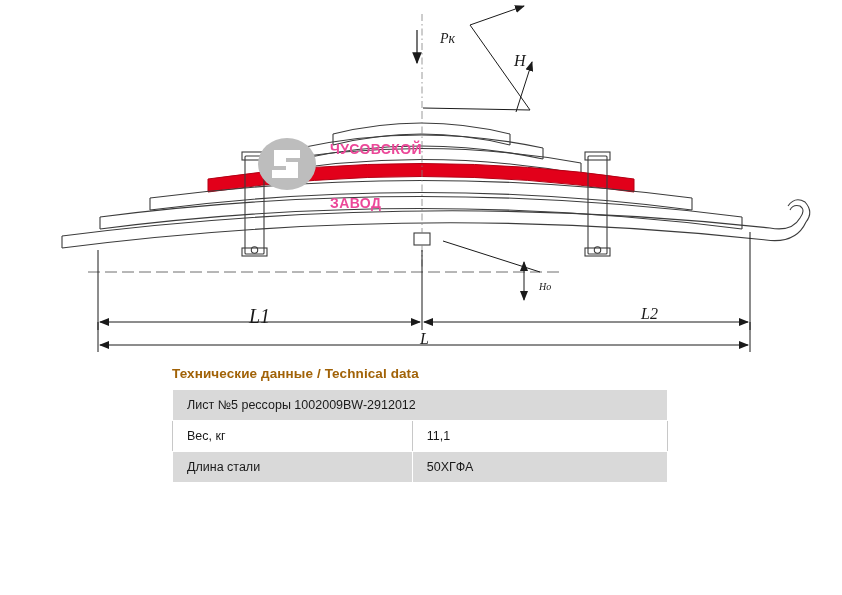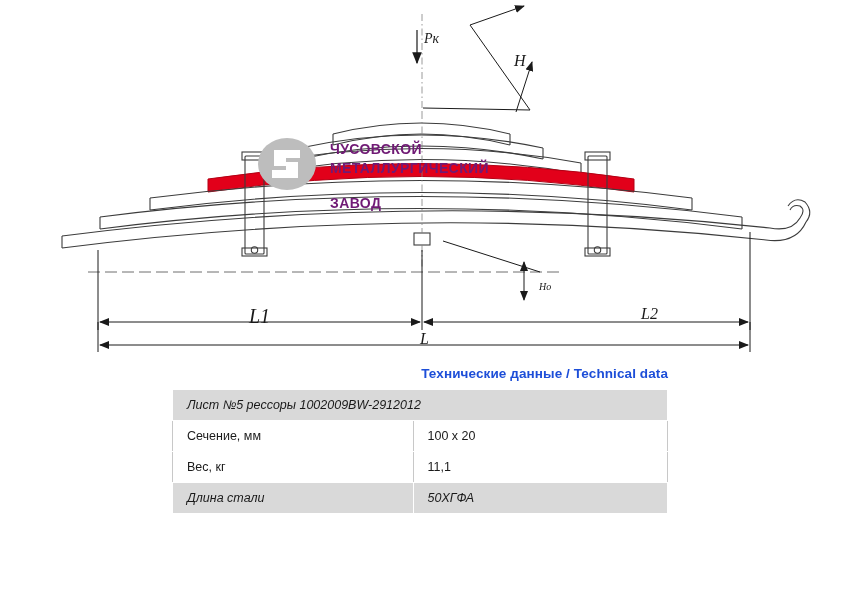--- a/index.html
+++ b/index.html
@@ -24,42 +24,41 @@
     position: absolute;
     left: 0; top: 0;
   }
   .tbl-wrap {
     position: absolute;
     left: 172px;
     top: 366px;
     width: 496px;
   }
   .tbl-title {
-    color: #1d4ed8;
+    color: #a16207;
     font-size: 13.5px;
     font-weight: bold;
     margin: 0 0 8px 0;
-    text-align: right;
+    text-align: left;
     letter-spacing: 0.1px;
   }
   table.spec {
     border-collapse: collapse;
     width: 496px;
     font-size: 12.5px;
     color: #1a1a1a;
   }
   table.spec td {
     border: 1px solid #ffffff;
     padding: 7px 10px 7px 14px;
     height: 16px;
     vertical-align: middle;
   }
   table.spec tr.shaded td {
     background: #d9d9d9;
-    font-style: italic;
   }
   table.spec tr.plain td {
     background: #ffffff;
     border-left: 1px solid #c8c8c8;
     border-right: 1px solid #c8c8c8;
   }
   table.spec tr.plain td.c1 {
     border-right: 1px solid #c8c8c8;
   }
   table.spec td.c0 { width: 232px; }
@@ -73,21 +72,21 @@
     left: 252px;
     top: 138px;
     width: 310px;
     height: 60px;
     pointer-events: none;
   }
   .wm-text {
     position: absolute;
     left: 78px;
     top: 2px;
-    color: #701a75;
+    color: #ec4899;
     font-size: 14px;
     font-weight: bold;
     line-height: 19px;
     letter-spacing: 0.4px;
     white-space: pre;
   }
   .lbl {
     position: absolute;
     font-size: 14px;
     font-style: italic;
@@ -218,41 +217,36 @@
       <path d="M100,345 L748,345" marker-start="url(#arrStart)" marker-end="url(#arrEnd)"></path>
     </g>
   </svg>
 
   <div class="wm">
     <svg width="70" height="52" viewBox="0 0 70 52">
       <path d="M6,26 a29,26 0 0 1 29,-26 a29,26 0 0 1 29,26 a29,26 0 0 1 -29,26 a29,26 0 0 1 -29,-26 z" fill="#bdbdbd"></path>
       <path d="M22,12 L48,12 L48,20 L34,20 L34,24 L46,24 L46,40 L20,40 L20,32 L34,32 L34,28 L22,28 Z" fill="#ffffff"></path>
     </svg>
     <div class="wm-text">ЧУСОВСКОЙ</div>
-    <div class="wm-text" style="top:21px;">МЕТАЛЛУРГИЧЕСКИЙ</div>
     <div class="wm-text" style="top:56px;">ЗАВОД</div>
   </div>
 
-  <div class="lbl" style="left:424px; top:31px;">Pк</div>
+  <div class="lbl" style="left:440px; top:31px;">Pк</div>
   <div class="lbl" style="left:514px; top:52px; font-size:16px;">H</div>
   <div class="lbl" style="left:539px; top:281px; font-size:10px;">Hо</div>
   <div class="lbl" style="left:249px; top:305px; font-size:20px;">L1</div>
   <div class="lbl" style="left:596px; top:305px; font-size:16px;margin-left:45px;">L2</div>
   <div class="lbl" style="left:420px; top:330px; font-size:16px;">L</div>
 
   <div class="tbl-wrap">
     <div class="tbl-title">Технические данные / Technical data</div>
     <table class="spec">
       <tbody>
         <tr class="shaded header-row">
           <td class="c0" colspan="2">Лист №5 рессоры 1002009BW-2912012</td>
-        </tr>
-        <tr class="plain">
-          <td class="c0">Сечение, мм</td>
-          <td class="c1">100 x 20</td>
         </tr>
         <tr class="plain">
           <td class="c0">Вес, кг</td>
           <td class="c1">11,1</td>
         </tr>
         <tr class="shaded">
           <td class="c0">Длина стали</td>
           <td class="c1">50ХГФА</td>
         </tr>
       </tbody>

